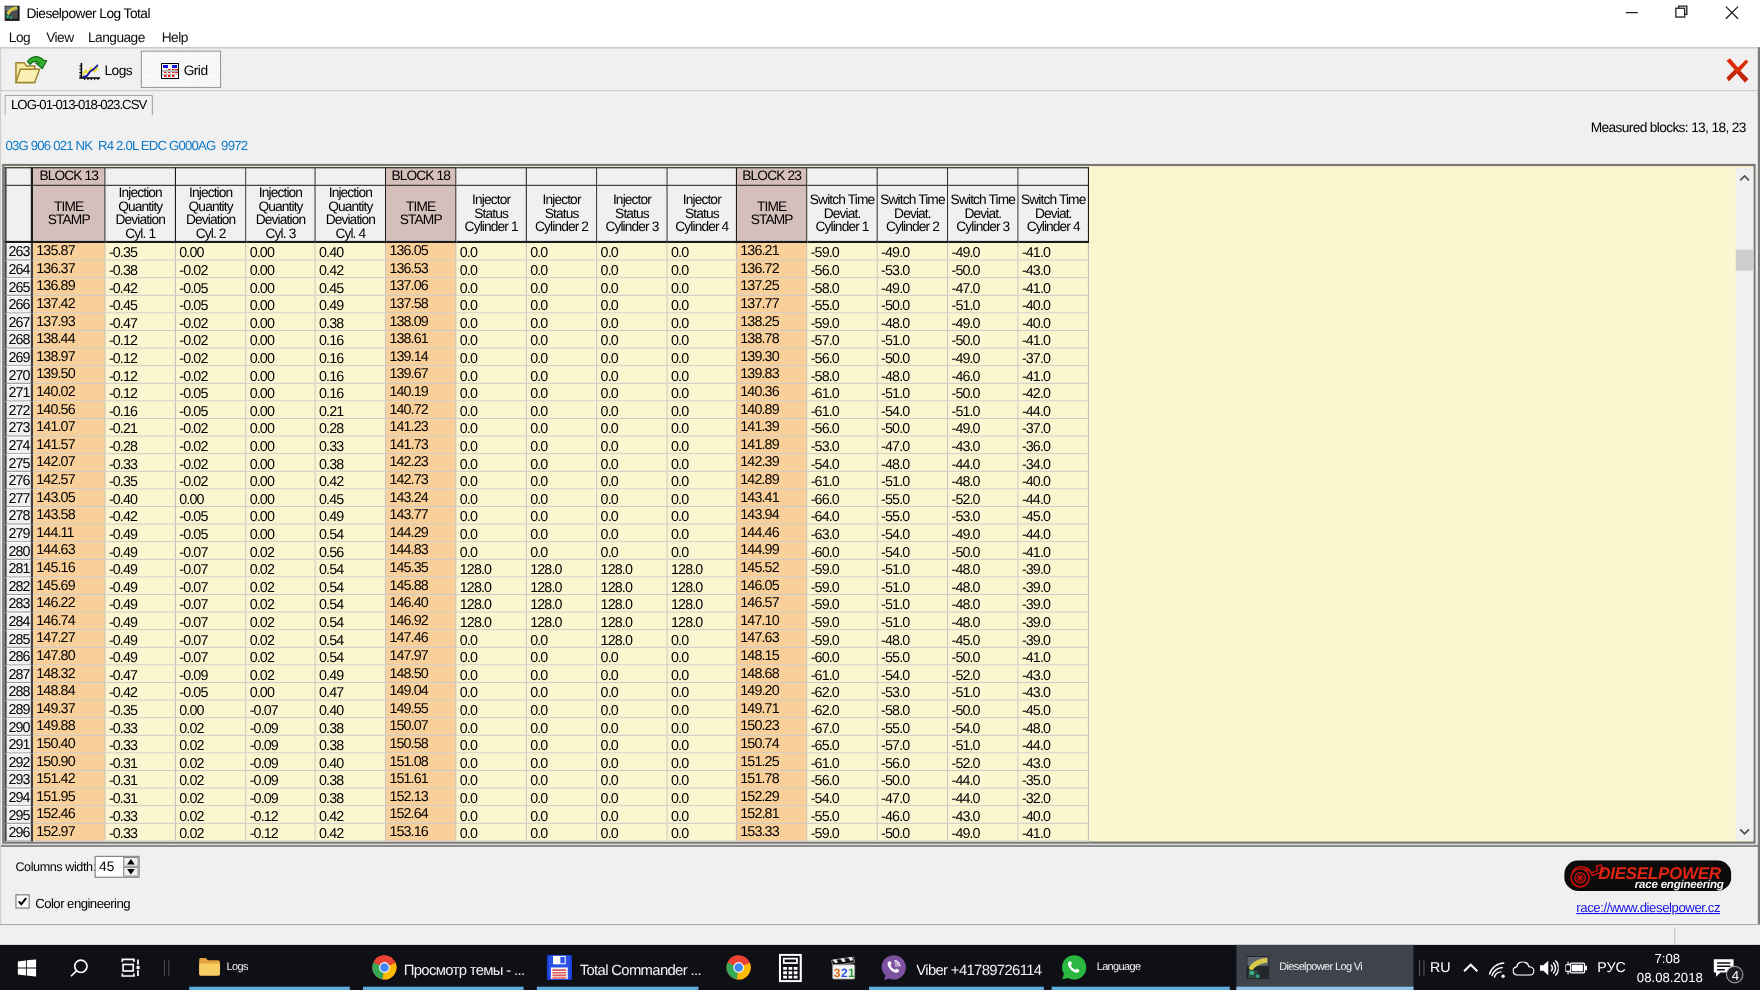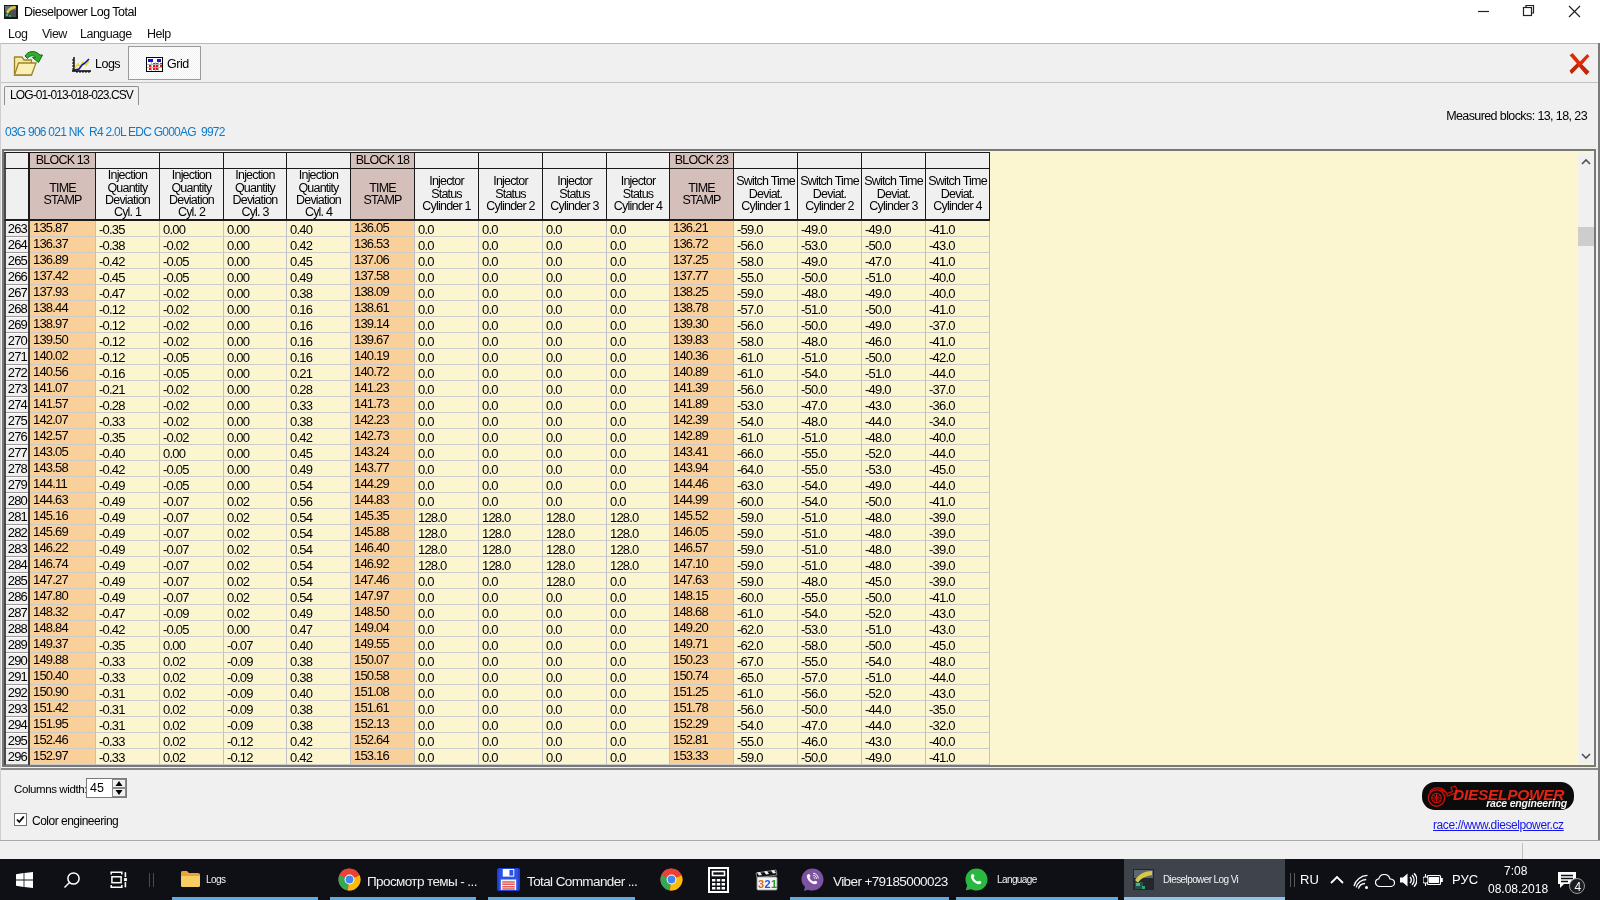--- a/index.html
+++ b/index.html
@@ -273,21 +273,21 @@
       <text x="16" y="20" font-size="11" font-weight="bold" fill="#2a9a2a" font-family="Liberation Sans">1</text>
     </svg>
     <div class="tbbtn" style="left:790px;width:159px">
       <div class="tbul"></div>
     </div>
     <svg class="abs" style="left:801px;top:9px" width="23" height="23" viewBox="0 0 24 24">
       <path d="M12 0.5 C18.4 0.5,23.5 5.6,23.5 12 C23.5 18.4,18.4 23.5,12 23.5 C10.4 23.5,8.9 23.2,7.5 22.6 L3 24 L4.2 19.6 C1.9 17.5,0.5 14.9,0.5 12 C0.5 5.6,5.6 0.5,12 0.5 Z" fill="#7d52a0"></path>
       <path d="M8.3 6.2 C8.8 6.2,9.9 7.6,9.9 8.3 C9.9 9 9 9.4,9 10 C9 10.7,10 12 10.6 12.6 C11.2 13.2,12.5 14.2,13.2 14.2 C13.8 14.2,14.2 13.3,14.9 13.3 C15.6 13.3,17 14.4,17 14.9 C17 16.2,15.8 17 14.6 17 C12.6 17,10.2 15.4,8.9 14.1 C7.6 12.8,6.1 10.5,6.1 8.6 C6.1 7.4,7 6.2,8.3 6.2 Z" fill="#fff"></path>
       <path d="M12.5 5.5 C15.5 5.5,18 8,18 11 M12.8 7.8 C14.7 7.8,16.2 9.3,16.2 11.2 M13.2 10 C14 10,14.3 10.4,14.4 11.2" stroke="#fff" stroke-width="1" fill="none"></path>
     </svg>
-    <div class="tbtext" style="left:833px;width:118px;font-size:13.5px">Viber +79185000023</div>
+    <div class="tbtext" style="left:833px;width:118px;font-size:13.5px">Viber +41789726114</div>
     <div class="tbbtn" style="left:956px;width:162px">
       <div class="tbul"></div>
     </div>
     <svg class="abs" style="left:965px;top:9px" width="23" height="23" viewBox="0 0 24 24">
       <path d="M12 0.5 C18.4 0.5,23.5 5.6,23.5 12 C23.5 18.4,18.4 23.5,12 23.5 C10 23.5,8.2 23,6.6 22.1 L0.8 23.3 L2.3 17.9 C1.2 16.2,0.5 14.2,0.5 12 C0.5 5.6,5.6 0.5,12 0.5 Z" fill="#2bb741"></path>
       <path d="M8.3 6.2 C8.8 6.2,9.9 7.6,9.9 8.3 C9.9 9 9 9.4,9 10 C9 10.7,10 12 10.6 12.6 C11.2 13.2,12.5 14.2,13.2 14.2 C13.8 14.2,14.2 13.3,14.9 13.3 C15.6 13.3,17 14.4,17 14.9 C17 16.2,15.8 17 14.6 17 C12.6 17,10.2 15.4,8.9 14.1 C7.6 12.8,6.1 10.5,6.1 8.6 C6.1 7.4,7 6.2,8.3 6.2 Z" fill="#fff"></path>
     </svg>
     <div class="tbtext" style="left:997px;width:108px">Language</div>
     <div class="tbbtn" style="left:1124px;width:161px;background:#3e434c">
       <div class="tbul" style="background:#8ec3ec"></div>

